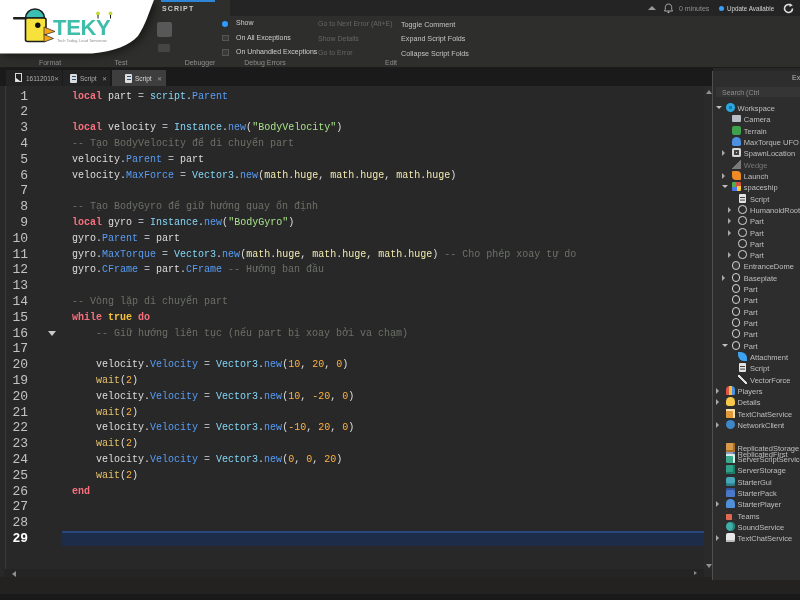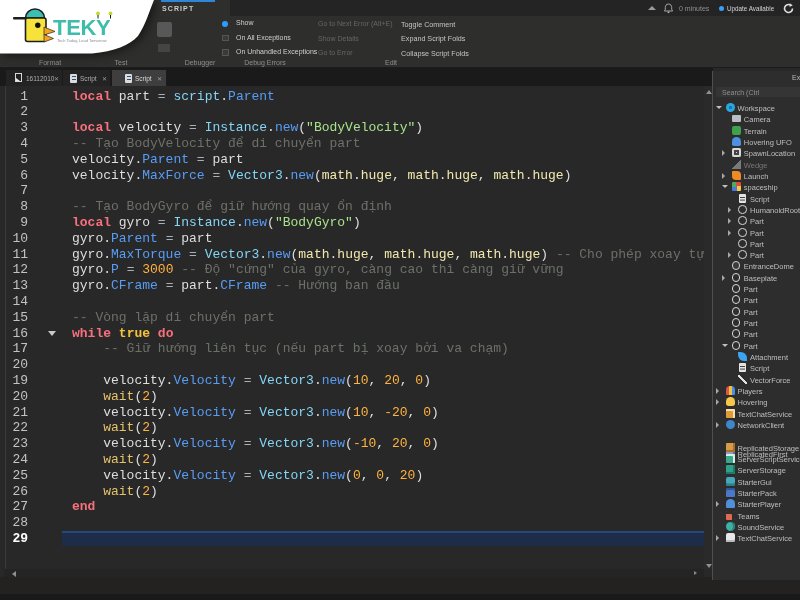--- a/index.html
+++ b/index.html
@@ -28,21 +28,21 @@
 .tab.active .tt{color:#dadada}
 .pageic{position:absolute;left:9px;top:3px;width:7px;height:9px;border:1px solid #d8d8d8;background:transparent}
 .pageic i{position:absolute;left:0;bottom:0;border-left:4px solid #e8e8e8;border-top:3px solid transparent;width:0;height:0;display:block}
 .scrtab{position:absolute;top:3.5px;width:7px;height:9px;background:#d9dde0;border-radius:1px}
 .scrtab i{position:absolute;left:1.5px;top:2px;width:4px;height:1.2px;background:#35506e;box-shadow:0 3px 0 #35506e;display:block}
 
 #editor{position:absolute;left:0;top:86px;width:704px;height:483px;background:#282828;overflow:hidden}
 #editor .vline{position:absolute;left:5px;top:0;width:1px;height:483px;background:#3a3a3a}
 #gutter{position:absolute;left:0;top:2.6px;width:28px;text-align:right;font-family:"Liberation Mono",monospace;font-size:13px;line-height:15.8px;color:#c2c2c2}
 #gutter .cur{color:#fff;font-weight:bold}
-#code{position:absolute;left:72px;top:2.6px;font-family:"Liberation Mono",monospace;font-size:13px;line-height:15.8px;color:#dedede}
+#code{position:absolute;left:72px;top:2.6px;font-family:"Liberation Mono",monospace;font-size:10px;line-height:15.8px;color:#dedede}
 .cl{height:15.8px;white-space:pre}
 #curline{position:absolute;left:62px;top:445px;width:642px;height:15px;background:#1d2c49;border-top:2px solid #27477e}
 #foldarrow{position:absolute;left:48px;top:244.5px;width:0;height:0;border-left:4.5px solid transparent;border-right:4.5px solid transparent;border-top:5.5px solid #c9c9c9}
 .k{color:#f8707e;font-weight:bold}
 .s{color:#a8e28a}
 .n{color:#ffb240}
 .c{color:#6c7168}
 .p{color:#589df6}
 .g{color:#84d6f7}
 .m{color:#f2e9ae}
@@ -202,21 +202,20 @@
       <div class="cl">&nbsp;</div>
       <div class="cl"><span class="k">local</span> velocity <span class="o">=</span> <span class="g">Instance</span>.<span class="p">new</span>(<span class="s">"BodyVelocity"</span>)</div>
       <div class="cl"><span class="c">-- Tạo BodyVelocity để di chuyển part</span></div>
       <div class="cl">velocity.<span class="p">Parent</span> <span class="o">=</span> part</div>
       <div class="cl">velocity.<span class="p">MaxForce</span> <span class="o">=</span> <span class="g">Vector3</span>.<span class="p">new</span>(<span class="m">math</span>.<span class="m">huge</span>, <span class="m">math</span>.<span class="m">huge</span>, <span class="m">math</span>.<span class="m">huge</span>)</div>
       <div class="cl">&nbsp;</div>
       <div class="cl"><span class="c">-- Tạo BodyGyro để giữ hướng quay ổn định</span></div>
       <div class="cl"><span class="k">local</span> gyro <span class="o">=</span> <span class="g">Instance</span>.<span class="p">new</span>(<span class="s">"BodyGyro"</span>)</div>
       <div class="cl">gyro.<span class="p">Parent</span> <span class="o">=</span> part</div>
       <div class="cl">gyro.<span class="p">MaxTorque</span> <span class="o">=</span> <span class="g">Vector3</span>.<span class="p">new</span>(<span class="m">math</span>.<span class="m">huge</span>, <span class="m">math</span>.<span class="m">huge</span>, <span class="m">math</span>.<span class="m">huge</span>) <span class="c">-- Cho phép xoay tự do</span></div>
-      <div class="cl">gyro.<span class="p">P</span> <span class="o">=</span> <span class="n">3000</span> <span class="c">-- Độ "cứng" của gyro, càng cao thì càng giữ vững</span></div>
       <div class="cl">gyro.<span class="p">CFrame</span> <span class="o">=</span> part.<span class="p">CFrame</span> <span class="c">-- Hướng ban đầu</span></div>
       <div class="cl">&nbsp;</div>
       <div class="cl"><span class="c">-- Vòng lặp di chuyển part</span></div>
       <div class="cl"><span class="k">while</span> <span class="t">true</span> <span class="k">do</span></div>
       <div class="cl"><span class="c">    -- Giữ hướng liên tục (nếu part bị xoay bởi va chạm)</span></div>
       <div class="cl">&nbsp;</div>
       <div class="cl">    velocity.<span class="p">Velocity</span> <span class="o">=</span> <span class="g">Vector3</span>.<span class="p">new</span>(<span class="n">10</span>, <span class="n">20</span>, <span class="n">0</span>)</div>
       <div class="cl">    <span class="w">wait</span>(<span class="n">2</span>)</div>
       <div class="cl">    velocity.<span class="p">Velocity</span> <span class="o">=</span> <span class="g">Vector3</span>.<span class="p">new</span>(<span class="n">10</span>, <span class="n">-20</span>, <span class="n">0</span>)</div>
       <div class="cl">    <span class="w">wait</span>(<span class="n">2</span>)</div>
@@ -263,21 +262,21 @@
 <div class="trow" style="top:125px">
     <span style="position:absolute;left:731.8px;top:1px">
       <span class="ic ter"></span>
     </span>
     <span class="tl " style="left:743.8px">Terrain</span>
   </div>
 <div class="trow" style="top:136px">
     <span style="position:absolute;left:731.8px;top:1px">
       <span class="ic ufo"></span>
     </span>
-    <span class="tl " style="left:743.8px">Hovering UFO</span>
+    <span class="tl " style="left:743.8px">MaxTorque UFO</span>
   </div>
 <div class="trow" style="top:147px">
     <span class="arr" style="left:722px"></span>
     <span style="position:absolute;left:731.8px;top:1px">
       <span class="ic spw"></span>
     </span>
     <span class="tl " style="left:743.8px">SpawnLocation</span>
   </div>
 <div class="trow" style="top:159px">
     <span style="position:absolute;left:731.8px;top:1px">
@@ -416,21 +415,21 @@
     <span style="position:absolute;left:725.5px;top:1px">
       <span class="ic ply"></span>
     </span>
     <span class="tl " style="left:737.5px">Players</span>
   </div>
 <div class="trow" style="top:396px">
     <span class="arr" style="left:716px"></span>
     <span style="position:absolute;left:725.5px;top:1px">
       <span class="ic lgt"></span>
     </span>
-    <span class="tl " style="left:737.5px">Hovering</span>
+    <span class="tl " style="left:737.5px">Details</span>
   </div>
 <div class="trow" style="top:408px">
     <span style="position:absolute;left:725.5px;top:1px">
       <span class="ic mat"></span>
     </span>
     <span class="tl " style="left:737.5px">TextChatService</span>
   </div>
 <div class="trow" style="top:419px">
     <span class="arr" style="left:716px"></span>
     <span style="position:absolute;left:725.5px;top:1px">

